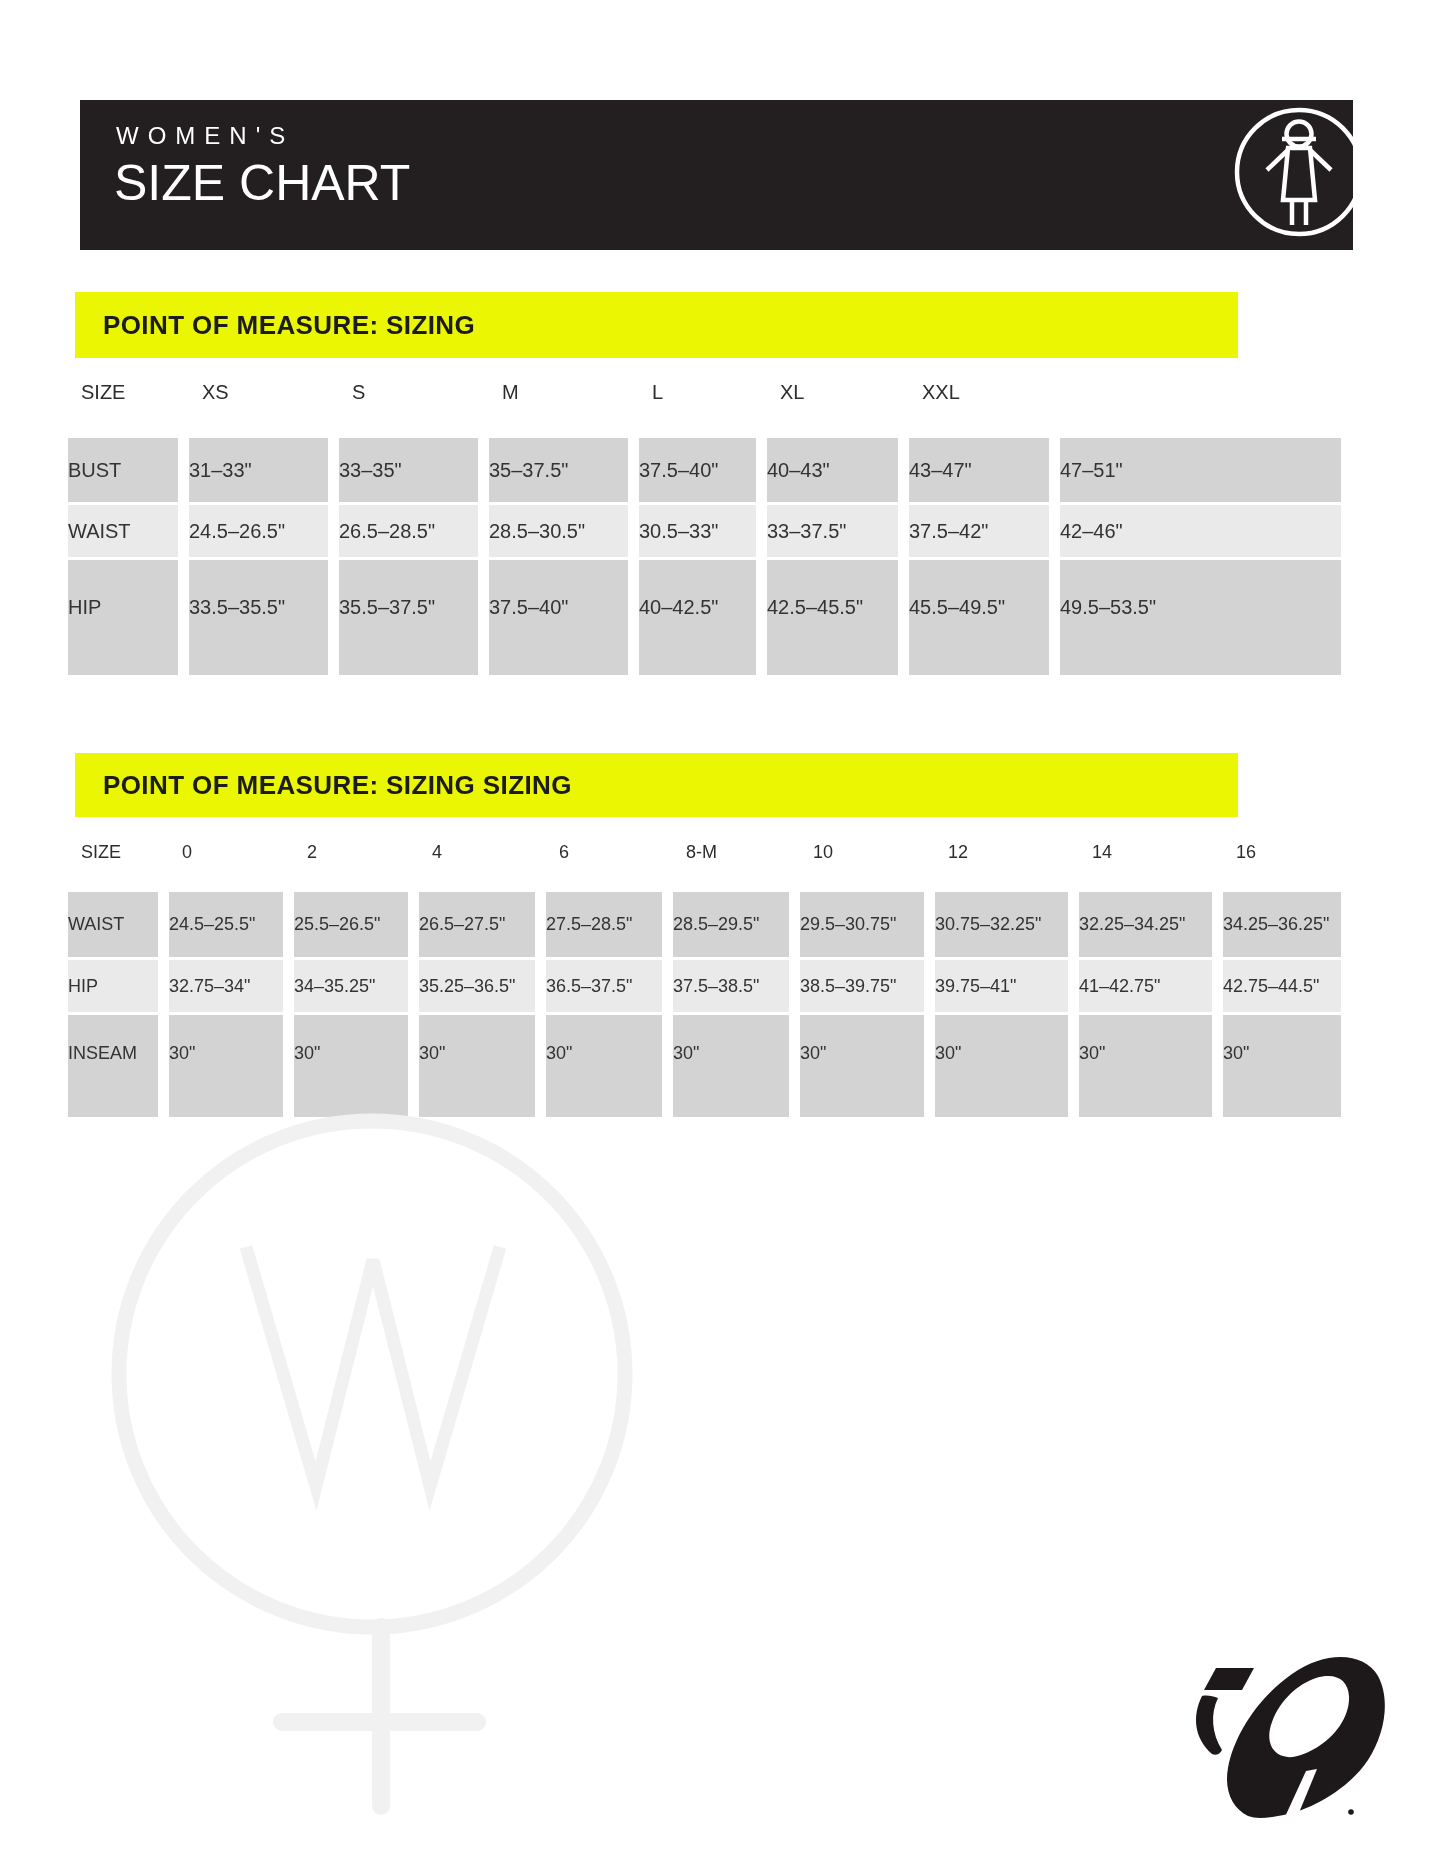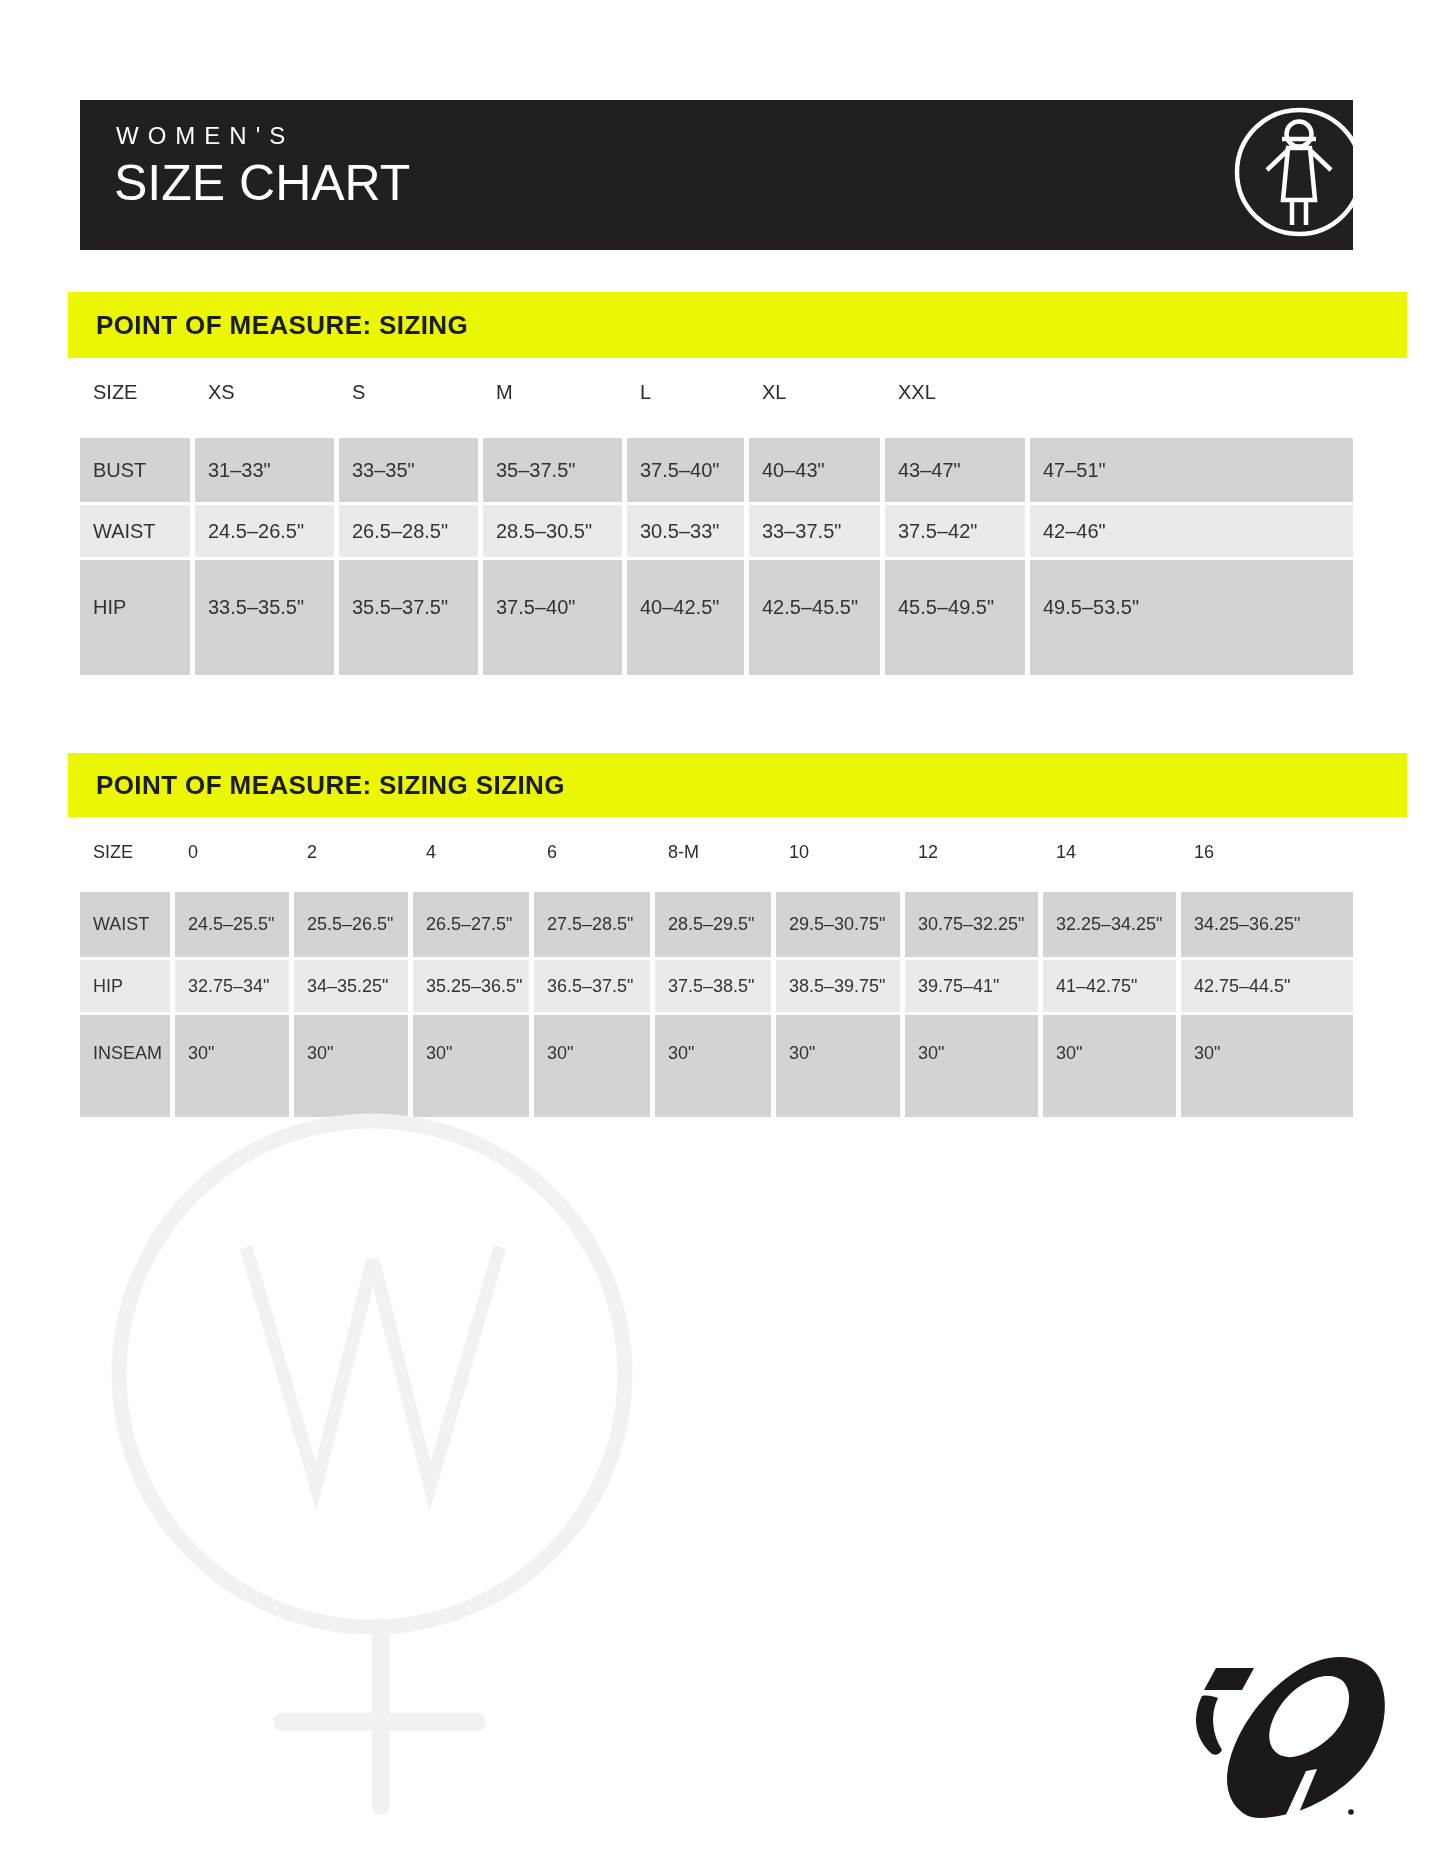--- a/index.html
+++ b/index.html
@@ -12,39 +12,39 @@
   }
   .abs{position:absolute}
 
   
   #header-bar{left:80px;top:100px;width:1273px;height:150px;background:var(--bar);color:#fff}
   #eyebrow{position:absolute;left:36px;top:22px;font-size:24px;letter-spacing:9px;font-weight:normal}
   #main-title{position:absolute;left:34px;top:54px;font-size:50px;letter-spacing:0;font-weight:normal}
   #header-icon{position:absolute;top:2px;left:1149px;width:140px;height:140px}
 
   
-  .band{left:68px;width:1339px;background:var(--yellow)}
+  .band{left:75px;width:1163px;background:var(--yellow)}
   #band1{top:292px;height:66px}
   #band2{top:753px;height:64px}
   .band-title{padding-left:28px;font-size:26px;font-weight:bold;color:#1c1c1c;letter-spacing:.4px}
   #band1 .band-title{line-height:66px}
   #band2 .band-title{line-height:64px}
 
   
-  .thead,.tbl{left:80px;width:1273px;display:grid;column-gap:5px}
+  .thead,.tbl{left:68px;width:1273px;display:grid;column-gap:11px}
   .thead{color:var(--ink)}
   .tbl{row-gap:3px;color:#333}
   .cols-a{grid-template-columns:110px 139px 139px 139px 117px 131px 140px 1fr}
   .cols-b{grid-template-columns:90px 114px 114px 116px 116px 116px 124px 133px 133px 1fr}
   #thead1{top:368px;height:48px;font-size:20px}
   #thead2{top:830px;height:44px;font-size:18px}
   #tbl1{top:438px;grid-template-rows:64px 52px 115px;font-size:20px}
   #tbl2{top:892px;grid-template-rows:65px 52px 102px;font-size:18px}
   .hcell{display:flex;align-items:center;padding-left:13px}
-  .cell{display:flex;align-items:center;padding-left:13px}
+  .cell{display:flex;align-items:center;}
   .cell.dark{background:var(--row-dark)}
   .cell.light{background:var(--row-light)}
   .cell.tall{align-items:flex-start}
   #tbl1 .cell.tall{padding-top:36px}
   #tbl2 .cell.tall{padding-top:28px}
 
   
   #watermark{left:60px;top:1090px;width:660px;height:740px}
   #brand-logo{left:1180px;top:1640px;width:212px;height:182px}
 </style>

